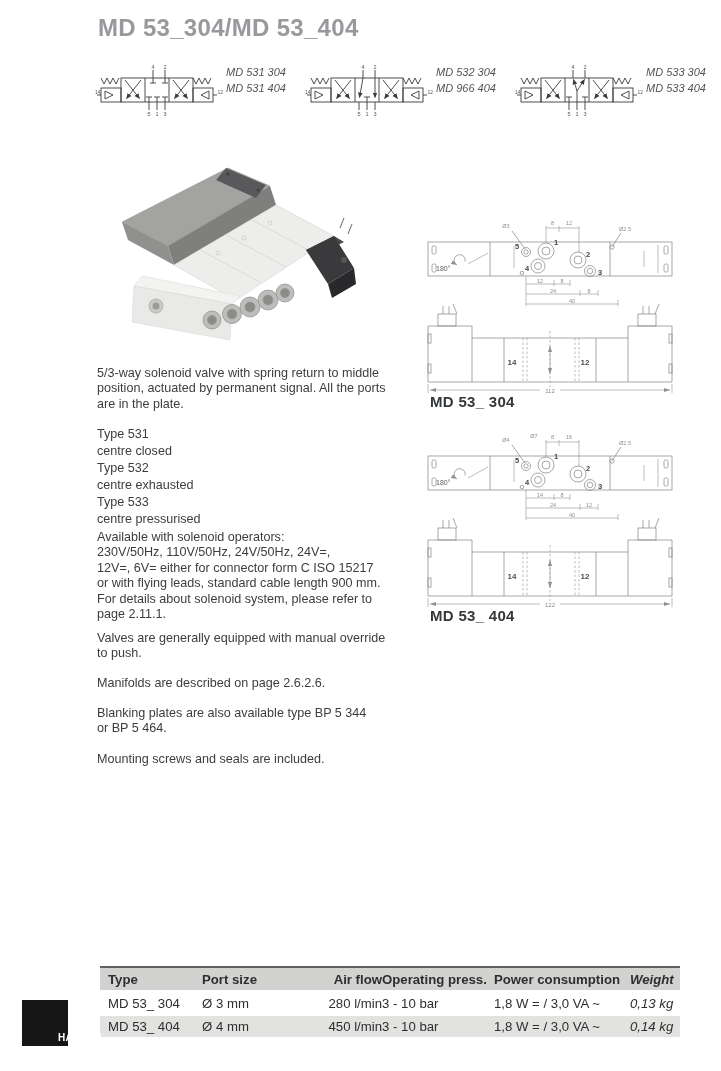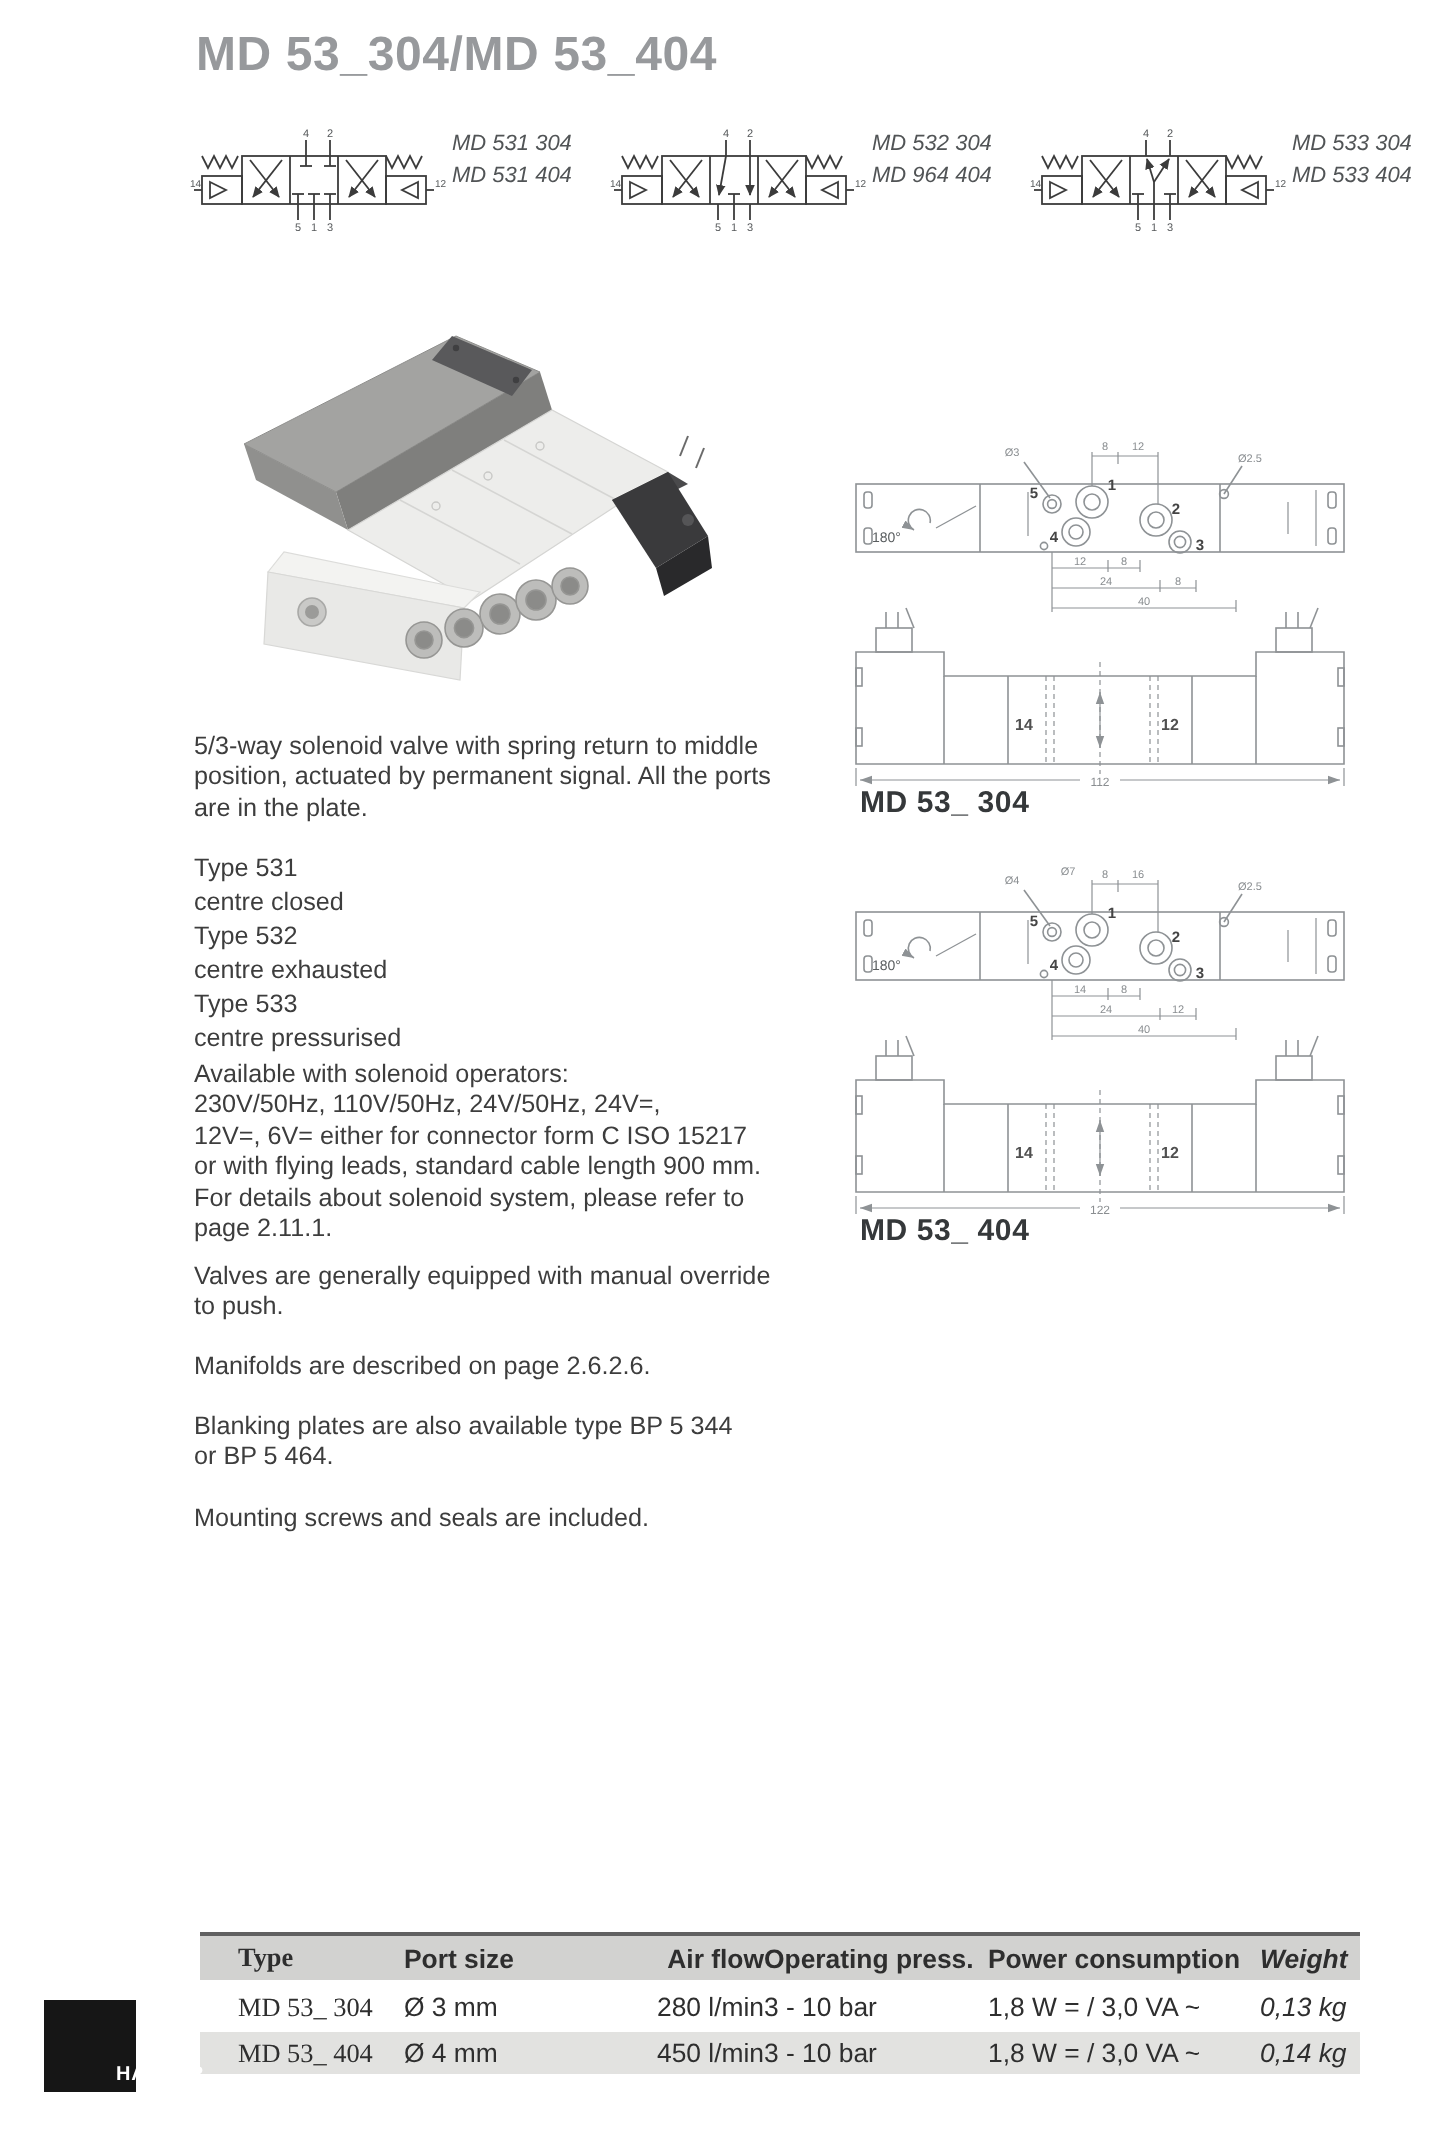--- a/index.html
+++ b/index.html
@@ -25,21 +25,21 @@
   .dwgTxt text.pilot{fill:#505050;font-size:8px;font-weight:600;}
   .dwgTxt text.rot{fill:#5a5e60;font-size:7px;text-anchor:start;}
   .dwgTxt text.ov{font-size:6px;}
 
   
   .spec-table{position:absolute;left:100px;top:966px;width:580px;font-size:13.2px;color:#2e2e2e;}
   .t-header{display:flex;align-items:center;height:22px;background:#d2d2d0;
             border-top:2px solid #616161;font-weight:bold;margin-bottom:3px;}
   .t-row{display:flex;align-items:center;height:21px;margin-bottom:2px;}
   .t-row.alt{background:#e2e2e0;}
-  .c0{width:102px;padding-left:19px;box-sizing:border-box;font-family:Liberation Serif, serif;}
+  .c0{width:102px;padding-left:8px;box-sizing:border-box;}
   .c1{width:80px;}.c2{width:100px;text-align:right;}.c3{width:112px;}.c4{width:136px;}.c5{width:50px;font-style:italic;}
 
   .logo{position:absolute;left:22px;top:1000px;width:46px;height:46px;background:#161616;}
   .logo span{position:absolute;left:0;right:0;bottom:3px;text-align:right;color:#ffffff;
              font-size:10px;font-weight:bold;letter-spacing:.4px;padding-left:36px;}
 </style>
 </head>
 <body>
 
 <div id="page">
@@ -222,21 +222,21 @@
         <text x="54" y="53.5">5</text>
         <text x="62" y="53.5">1</text>
         <text x="70" y="53.5">3</text>
         <text class="side" x="0" y="31.5">14</text>
         <text class="side" x="122.5" y="31.5">12</text>
       </g>
     </svg>
   </div>
   <div class="abs model-labels" style="left:436px;top:65px">
     <div>MD 532 304</div>
-    <div>MD 964 404</div>
+    <div>MD 966 404</div>
   </div>
 
   <div class="abs" style="left:515px;top:62px">
     <svg width="128" height="54" viewBox="0 0 128 54">
       <use href="#gValveBase"></use>
         <use href="#gV3"></use>
       <g class="schTxt">
         <text x="58" y="6.5">4</text>
         <text x="70" y="6.5">2</text>
         <text x="54" y="53.5">5</text>

